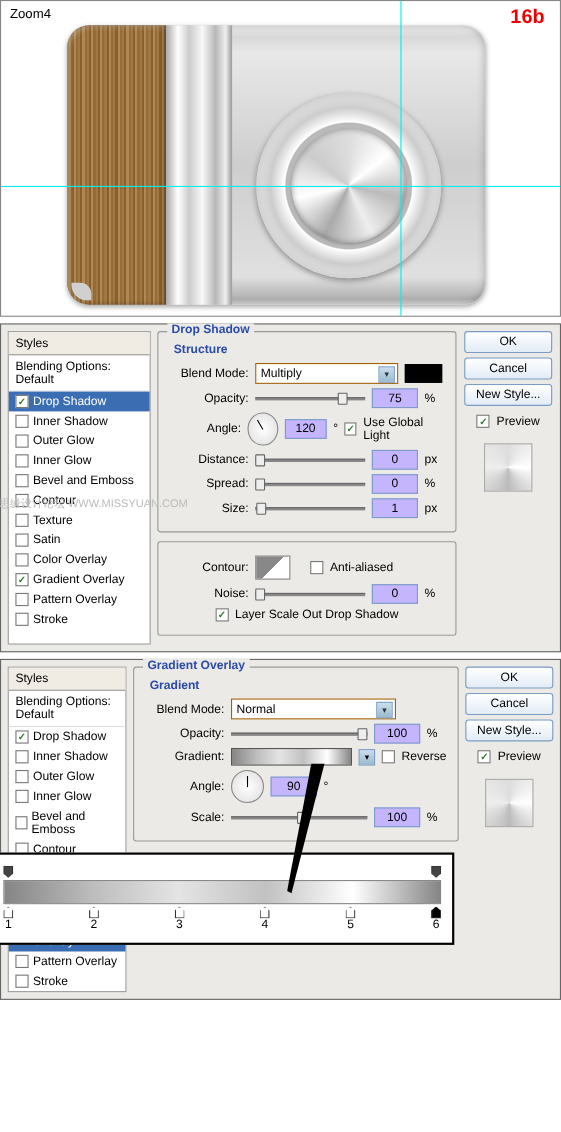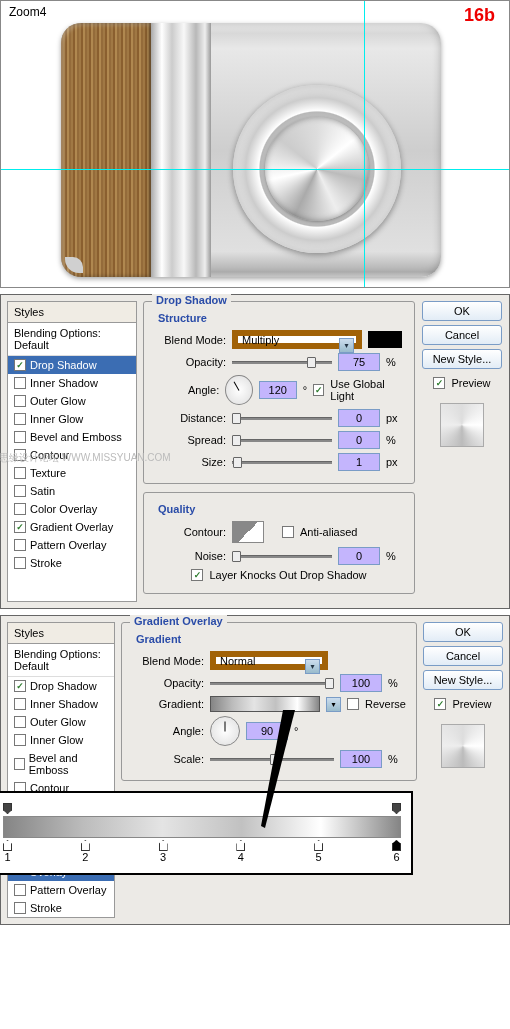--- a/index.html
+++ b/index.html
@@ -25,21 +25,21 @@
 .sitem.sel *{color:#fff}
 .indent{}
 .cb{width:12px;height:12px;border:1px solid #777;background:#fff;display:inline-flex;align-items:center;justify-content:center;font-size:9px}
 .cb.on:after{content:"✓";color:#2a7a2a;font-weight:bold}
 .main{flex:1}
 .group{border:1px solid #999;border-radius:3px;padding:8px 10px;margin-bottom:8px;position:relative;background:#eceae6}
 .gtitle{position:absolute;top:-8px;left:8px;background:#eceae6;padding:0 4px;color:#2a4ca8;font-weight:bold}
 .gsub{color:#2a4ca8;font-weight:bold;margin:2px 0 6px 4px}
 .row{display:flex;align-items:center;gap:6px;margin:4px 0}
 .lbl{width:72px;text-align:right}
-.sel-box{border:6px solid #a16207;background:#fff;height:19px;display:flex;align-items:center;padding:0 4px;position:relative}
+.sel-box{border:1px solid #a16207;background:#fff;height:19px;display:flex;align-items:center;padding:0 4px;position:relative}
 .sel-box .arr{position:absolute;right:2px;top:2px;width:15px;height:15px;background:linear-gradient(#cde,#9bc);border:1px solid #7a9cc6;display:flex;align-items:center;justify-content:center;font-size:8px;color:#234}
 .swatch{width:34px;height:17px;border:1px solid #000;background:#000}
 .slider{flex:1;height:16px;position:relative}
 .slider:before{content:"";position:absolute;left:0;right:0;top:7px;height:2px;background:#888;border-top:1px solid #666}
 .thumb{position:absolute;top:3px;width:9px;height:11px;background:#eee;border:1px solid #666;border-radius:1px}
 .numbox{width:42px;height:18px;border:1px solid #7a9cc6;background:#c4b5fd;text-align:center;line-height:16px}
 .unit{width:18px}
 .dial{width:30px;height:30px;border:1px solid #888;border-radius:50%;background:radial-gradient(#fff,#ddd);position:relative}
 .dial:after{content:"";position:absolute;left:50%;top:50%;width:10px;height:1px;background:#000;transform-origin:left center}
 .dial.a120:after{transform:rotate(-120deg)}
@@ -180,39 +180,38 @@
       <div class="row">
           <span class="lbl">Size:</span>
         <div class="slider">
             <div class="thumb" style="left:1%"></div>
           </div>
         <div class="numbox">1</div>
           <span class="unit">px</span>
       </div>
     </div>
     <div class="group">
-      <div class="gsub">Quality</div>
       <div class="row">
           <span class="lbl">Contour:</span>
         <div class="contour-sw"></div>
           <span style="width:6px"></span>
         <span class="cb"></span>
           <span>Anti-aliased</span>
       </div>
       <div class="row">
           <span class="lbl">Noise:</span>
         <div class="slider">
             <div class="thumb" style="left:0"></div>
           </div>
         <div class="numbox">0</div>
           <span class="unit">%</span>
       </div>
       <div class="row" style="justify-content:center">
           <span class="cb on"></span>
-          <span>Layer Knocks Out Drop Shadow</span>
+          <span>Layer Scale Out Drop Shadow</span>
         </div>
     </div>
   </div>
 
   <div class="btns">
     <div class="btn">OK</div>
     <div class="btn">Cancel</div>
     <div class="btn">New Style...</div>
     <div class="row">
         <span class="cb on"></span>
@@ -275,21 +274,21 @@
         <span>Stroke</span>
       </div>
   </div>
 
   <div class="main" style="position:relative">
     <div class="group">
       <div class="gtitle">Gradient Overlay</div>
       <div class="gsub">Gradient</div>
       <div class="row">
           <span class="lbl">Blend Mode:</span>
-        <div class="sel-box" style="width:118px">
+        <div class="sel-box" style="width:150px">
             <span>Normal</span>
             <span class="arr">▾</span>
           </div>
       </div>
       <div class="row">
           <span class="lbl">Opacity:</span>
         <div class="slider">
             <div class="thumb" style="left:calc(100% - 9px)"></div>
           </div>
         <div class="numbox">100</div>

